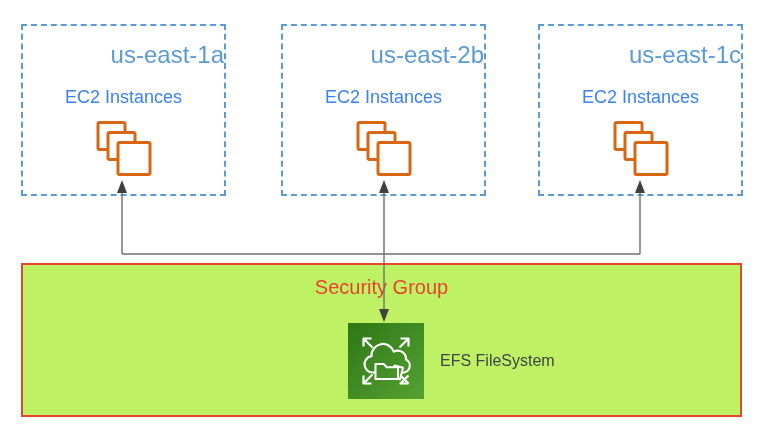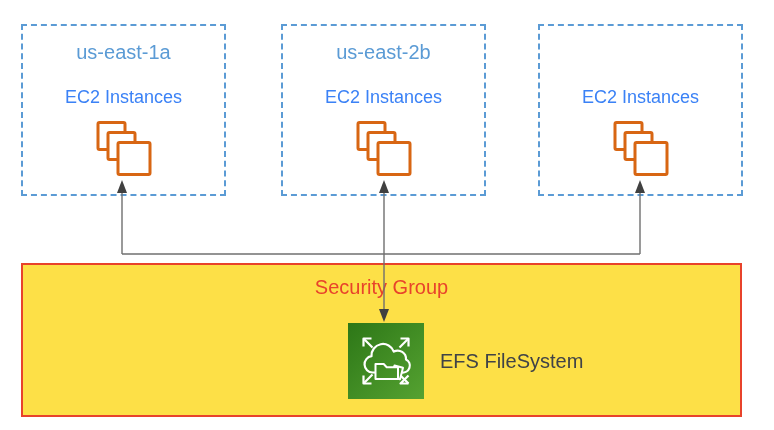--- a/index.html
+++ b/index.html
@@ -7,49 +7,49 @@
     position:relative;width:774px;height:430px;background:#fff;overflow:hidden;
     font-family:"Liberation Sans",sans-serif;
   }
   
   .az-box{
     position:absolute;top:24px;width:205px;height:172px;
     border:2px dashed #5B9BD5;box-sizing:border-box;background:#fff;
   }
   .az-1{left:21px;} .az-2{left:281px;} .az-3{left:538px;}
   .az-name{
-    position:absolute;top:15px;left:0;width:100%;text-align:center;
-    font-size:20px;color:#5B9BD5;
+    position:absolute;top:15px;left:0;width:100%;text-align:right;
+    font-size:24px;color:#5B9BD5;
   }
   .az-service{
     position:absolute;top:61px;left:0;width:100%;text-align:center;
     font-size:18px;color:#3b82f6;
   }
   
   .ec2-icon{position:absolute;top:95px;left:50%;transform:translateX(-50%);
     width:55px;height:55px;}
   .sq{position:absolute;background:#fff;border:3.5px solid #D86613;
     border-radius:3px;box-sizing:border-box;}
   .sq-back{left:0;top:0;width:30px;height:30px;}
   .sq-mid{left:10px;top:10px;width:30px;height:30px;}
   .sq-front{left:20px;top:20px;width:35px;height:35px;}
   
   .sg-box{
     position:absolute;left:21px;top:263px;width:721px;height:154px;
-    border:2px solid #E8432B;box-sizing:border-box;background:#fde047;
+    border:2px solid #E8432B;box-sizing:border-box;background:#bef264;
   }
   .sg-label{
     position:absolute;top:11px;left:0;width:100%;text-align:center;
     font-size:20px;color:#E8432B;
   }
   .efs-row{
     position:absolute;left:325px;top:58px;display:flex;align-items:center;
   }
   .efs-svg{display:block;width:76px;height:76px;}
-  .efs-label{margin-left:16px;font-size:20px;color:#404347;white-space:nowrap;}
+  .efs-label{margin-left:16px;font-size:16px;color:#404347;white-space:nowrap;}
   
   .connectors{position:absolute;left:0;top:0;width:774px;height:430px;
     pointer-events:none;}
 </style>
 </head>
 <body>
 
 <div class="canvas">
 
   <div class="az-box az-1">
@@ -66,20 +66,21 @@
     <div class="az-name">us-east-2b</div>
     <div class="az-service">EC2 Instances</div>
     <div class="ec2-icon">
       <div class="sq sq-back"></div>
       <div class="sq sq-mid"></div>
       <div class="sq sq-front"></div>
     </div>
   </div>
 
   <div class="az-box az-3">
+    <div class="az-name">us-east-1c</div>
     <div class="az-service">EC2 Instances</div>
     <div class="ec2-icon">
       <div class="sq sq-back"></div>
       <div class="sq sq-mid"></div>
       <div class="sq sq-front"></div>
     </div>
   </div>
 
   <div class="sg-box">
     <div class="sg-label">Security Group</div>

